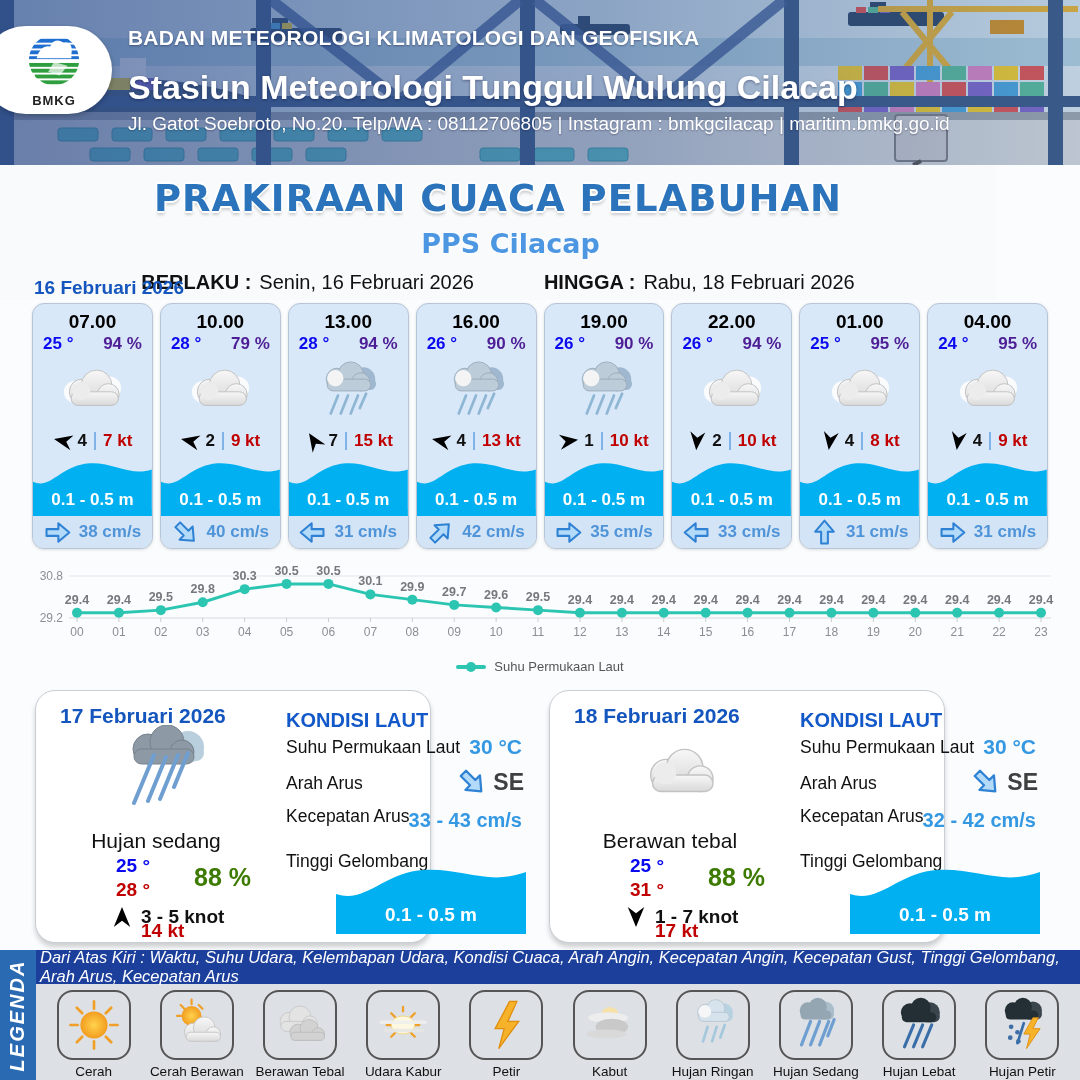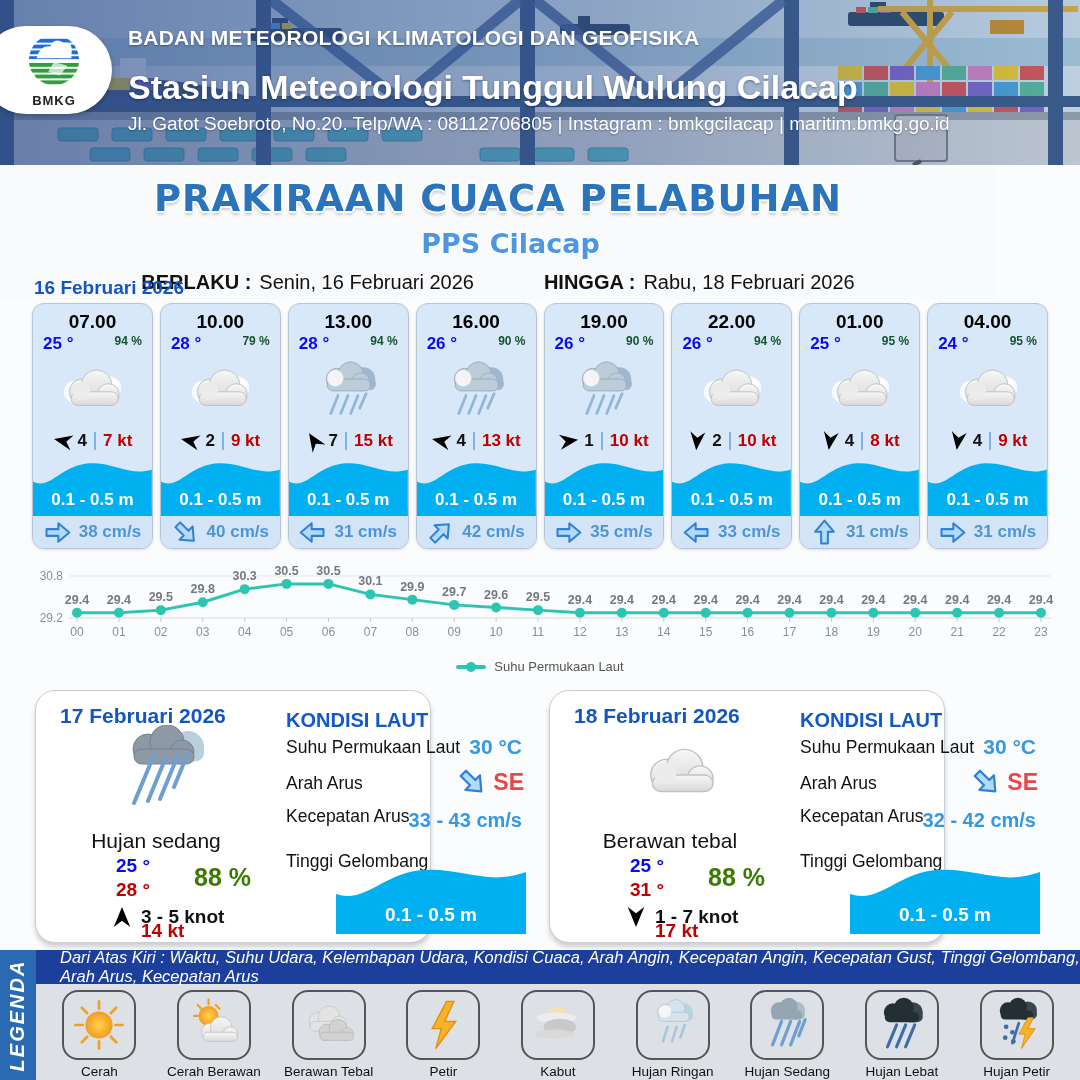--- a/index.html
+++ b/index.html
@@ -26,21 +26,21 @@
   .t-dates { display:flex; justify-content:center; gap:70px; margin-top:12px; font-size:20px; color:#111; }
   .t-dates b { font-weight:bold; margin-right:8px; }
 
   
   .date-label { position:absolute; left:34px; top:277px; font-size:19px; font-weight:bold; color:#1456be; }
   .cards { position:absolute; left:32px; top:303px; width:1016px; height:246px; display:flex; gap:7px; }
   .fcard { flex:1; background:#d9e8f8; border:1px solid #b7c5d6; border-radius:12px; overflow:hidden; display:flex; flex-direction:column; box-shadow:0 1px 3px rgba(0,0,0,.12); }
   .fc-time { text-align:center; font-size:19px; font-weight:bold; color:#000; margin-top:7px; }
   .fc-th { display:flex; justify-content:space-between; padding:1px 10px 0 10px; }
   .fc-temp { color:#0a0af0; font-weight:bold; font-size:17px; }
-  .fc-hum  { color:#14532d; font-weight:bold; font-size:12px; }
+  .fc-hum  { color:#4c1d95; font-weight:bold; font-size:17px; }
   .fc-icon { height:72px; display:flex; align-items:center; justify-content:center; }
   .fc-wind { display:flex; align-items:center; justify-content:center; gap:5px; height:30px; }
   .fc-wnum { font-size:17px; font-weight:bold; color:#111; }
   .fc-sep  { width:2px; height:18px; background:#7fb3e8; margin:0 2px; }
   .fc-gust { font-size:17px; font-weight:bold; color:#c00000; }
   .fc-wave { position:relative; height:58px; margin-top:2px; }
   .fc-wave svg { position:absolute; inset:0; width:100%; height:100%; }
   .fc-wave-text { position:absolute; bottom:6px; width:100%; text-align:center; color:#fff; font-size:17px; font-weight:bold; }
   .fc-cur { flex:1; display:flex; align-items:center; justify-content:center; gap:8px; background:#d3e4f6; }
   .fc-cur-text { color:#4f94d8; font-size:17px; font-weight:bold; }
@@ -62,32 +62,32 @@
   .dc-cond { position:absolute; left:0; top:138px; width:240px; text-align:center; font-size:21px; color:#111; }
   .dc-tmin { position:absolute; left:80px; top:164px; font-size:19px; font-weight:bold; color:#0a0af0; }
   .dc-tmax { position:absolute; left:80px; top:188px; font-size:19px; font-weight:bold; color:#c00000; }
   .dc-hum  { position:absolute; left:158px; top:172px; font-size:25px; font-weight:bold; color:#3c7a00; }
   .dc-wind { position:absolute; left:75px; top:215px; display:flex; align-items:center; gap:8px; font-size:19px; font-weight:bold; color:#111; }
   .dc-gust { position:absolute; left:105px; top:243px; transform:translateY(-50%); font-size:19px; font-weight:bold; color:#c00000; top:240px; }
   .sea { position:absolute; left:246px; top:0; width:250px; height:253px; }
   .sea-title { position:absolute; left:4px; top:18px; font-size:20px; font-weight:bold; color:#1258c8; }
   .sea-lab { position:absolute; left:4px; font-size:17.5px; color:#111; }
   .sea-sst  { position:absolute; right:10px; top:44px; font-size:21px; font-weight:bold; color:#3598e3; }
-  .sea-dir  { position:absolute; right:8px; top:76px; display:flex; align-items:center; gap:6px; font-size:23px; font-weight:bold; color:#ef4444; }
+  .sea-dir  { position:absolute; right:8px; top:76px; display:flex; align-items:center; gap:6px; font-size:23px; font-weight:bold; color:#404040; }
   .sea-spd  { position:absolute; right:10px; top:118px; font-size:20px; font-weight:bold; color:#3598e3; }
   .sea-wavebox { position:absolute; right:6px; bottom:10px; width:190px; height:72px; }
   .sea-wavebox svg { position:absolute; inset:0; }
   .sea-wavetext { position:absolute; bottom:8px; width:100%; text-align:center; color:#fff; font-size:19px; font-weight:bold; }
 
   
   .legend { position:absolute; left:0; top:950px; width:1080px; height:130px; background:#dde1e6; display:flex; }
   .legend-strip { width:36px; height:130px; background:#2a6ab3; display:flex; align-items:center; justify-content:center; }
   .legend-strip span { transform:rotate(-90deg); color:#fff; font-weight:bold; font-style:italic; font-size:20px; letter-spacing:2px; white-space:nowrap; }
   .legend-right { flex:1; display:flex; flex-direction:column; }
-  .legend-caption { height:34px; background:#1c3f9c; color:#fff; font-style:italic; font-size:16.5px; display:flex; align-items:center; padding-left:24px; }
+  .legend-caption { height:34px; background:#1c3f9c; color:#fff; font-style:italic; font-size:16.5px; display:flex; align-items:center; padding-left:4px; }
   .legend-items { flex:1; display:flex; justify-content:space-around; align-items:flex-start; padding:6px 6px 0 6px; }
   .lg-item { display:flex; flex-direction:column; align-items:center; width:92px; }
   .lg-tile { width:74px; height:70px; border:2px solid #555; border-radius:16px; display:flex; align-items:center; justify-content:center; }
   .lg-label { font-size:13.5px; color:#111; margin-top:4px; white-space:nowrap; }
 </style>
 </head>
 <body>
 
 <svg width="0" height="0" style="position:absolute">
   <defs>
@@ -971,20 +971,28 @@
             <div class="lg-tile">
               <svg width="58" height="58">
                 <use href="#lg-berawan-tebal"></use>
               </svg>
             </div>
             <div class="lg-label">Berawan Tebal</div>
           </div>
         <div class="lg-item">
             <div class="lg-tile">
               <svg width="58" height="58">
+                <use href="#lg-kabur"></use>
+              </svg>
+            </div>
+            <div class="lg-label">Udara Kabur</div>
+          </div>
+        <div class="lg-item">
+            <div class="lg-tile">
+              <svg width="58" height="58">
                 <use href="#lg-petir"></use>
               </svg>
             </div>
             <div class="lg-label">Petir</div>
           </div>
         <div class="lg-item">
             <div class="lg-tile">
               <svg width="58" height="58">
                 <use href="#lg-kabut"></use>
               </svg>

